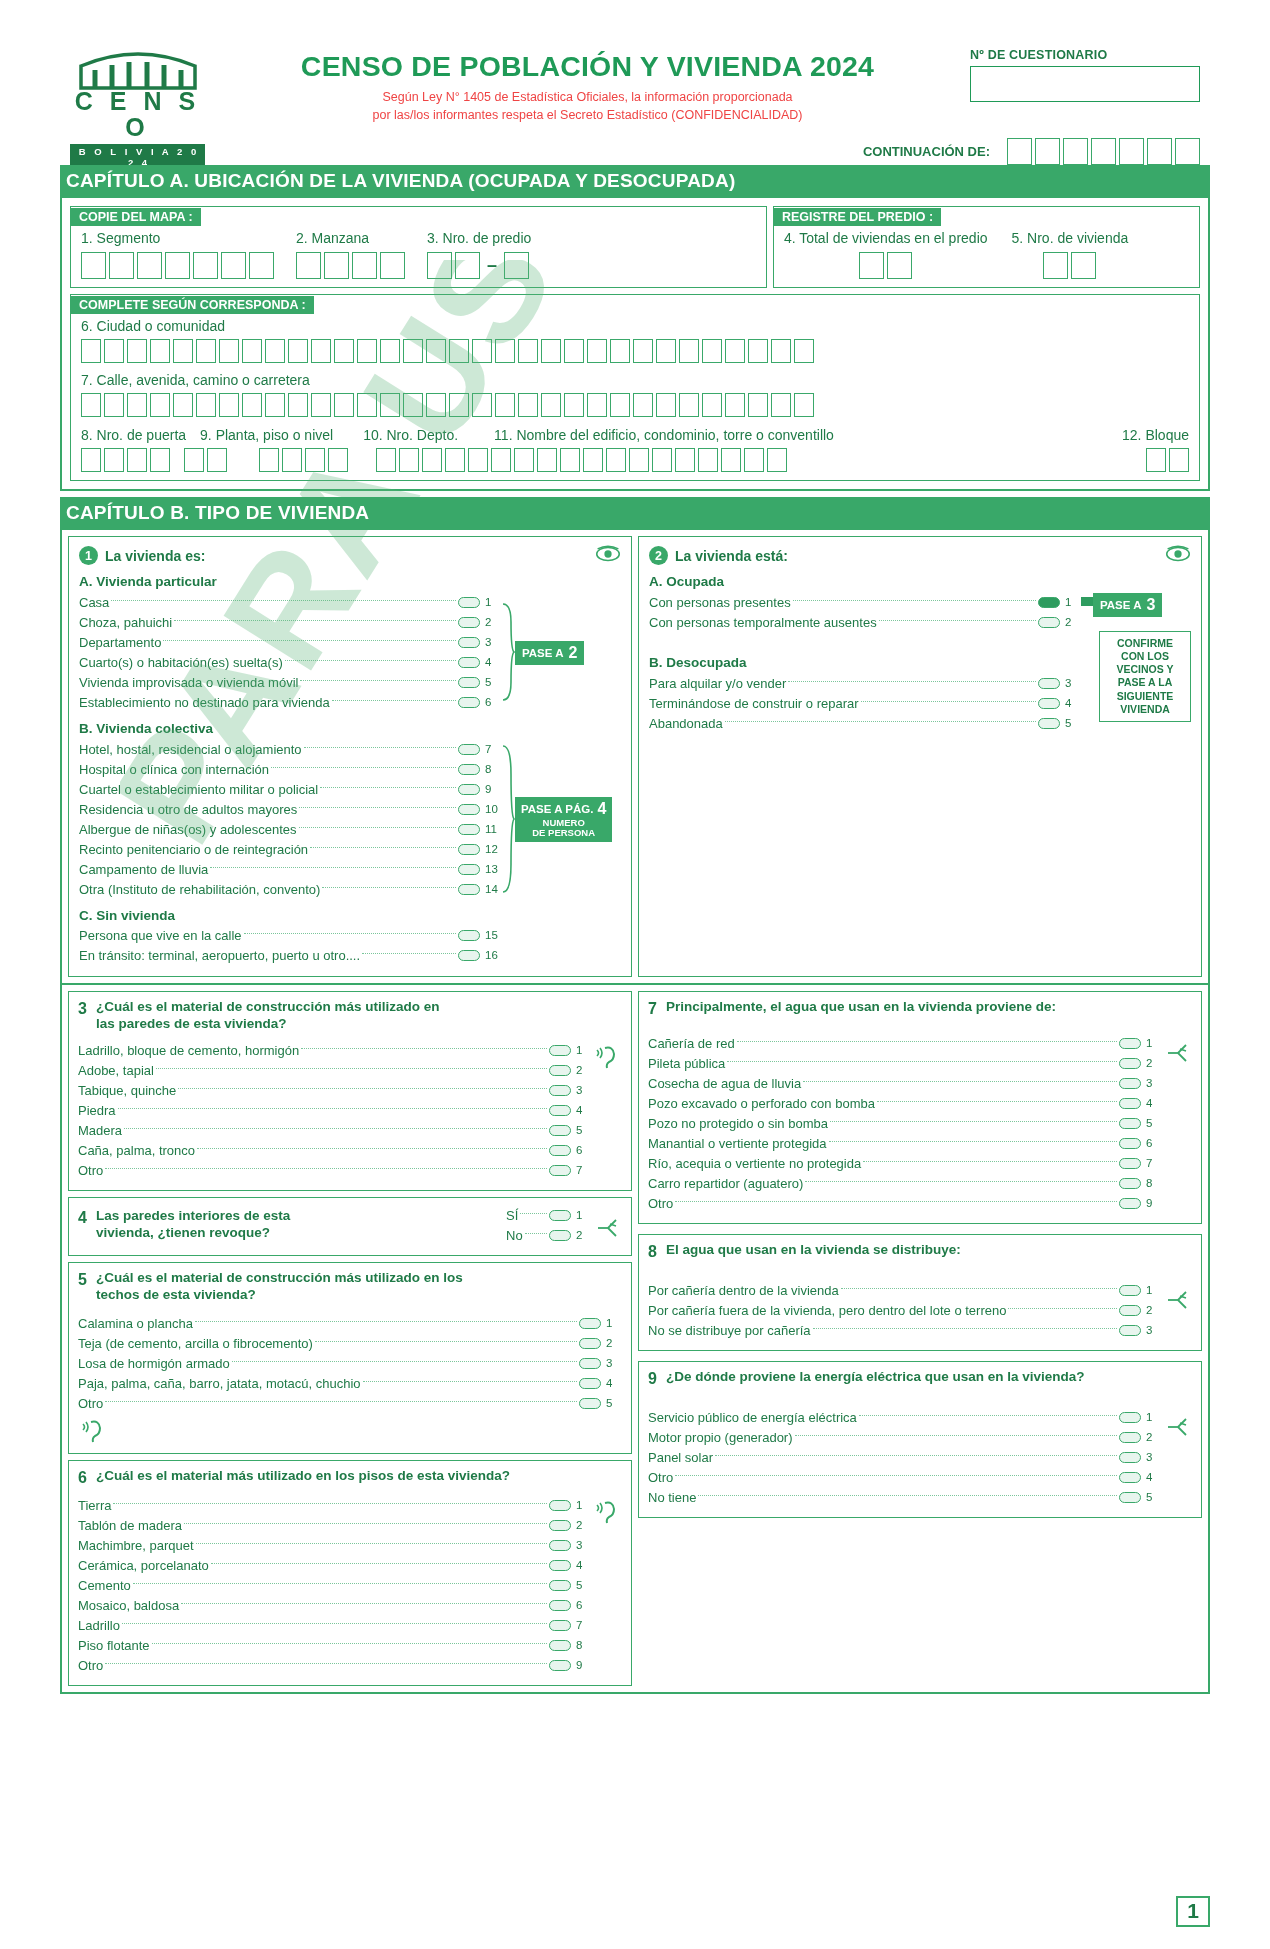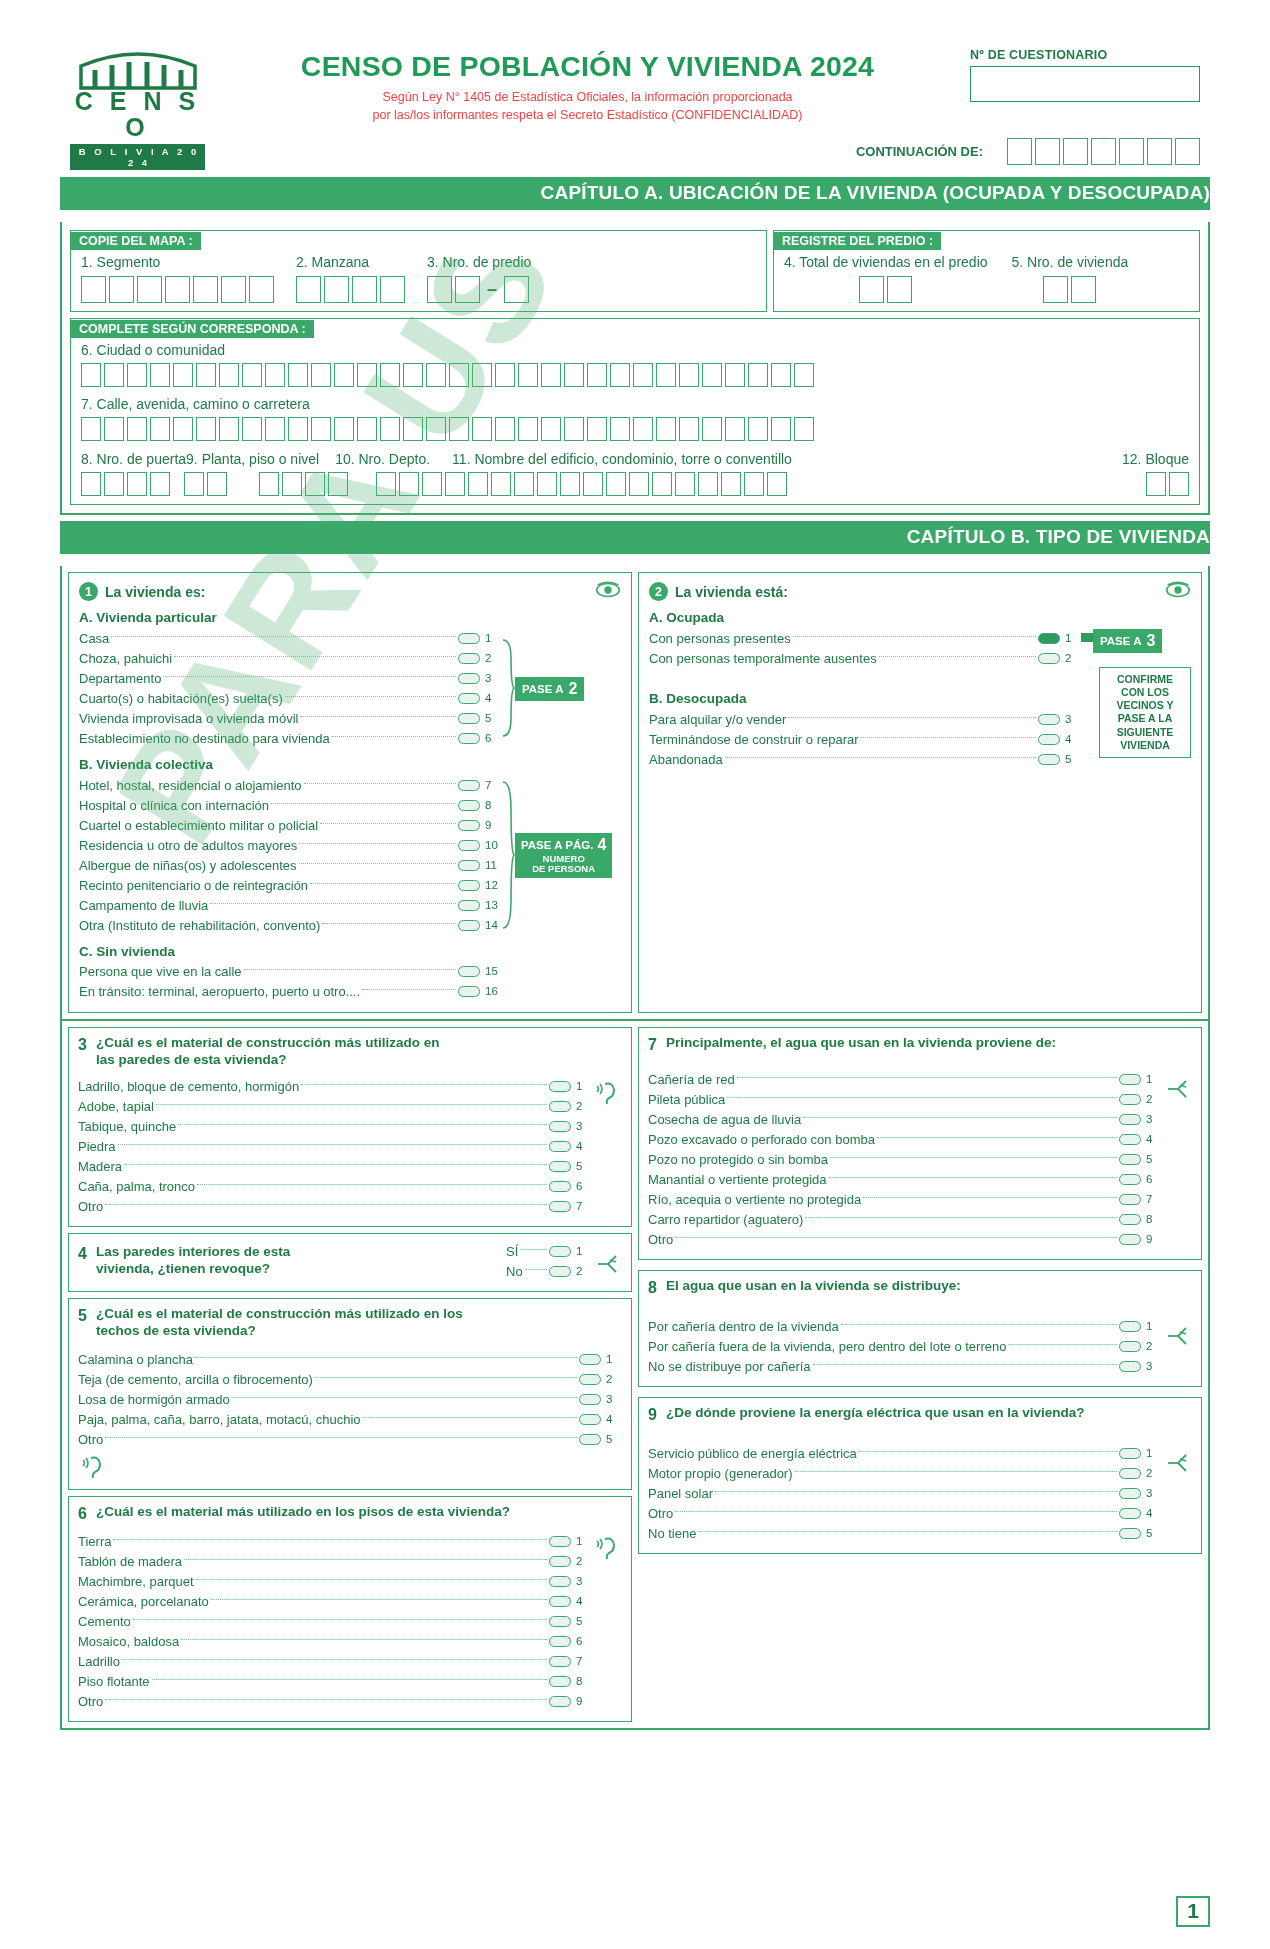--- a/index.html
+++ b/index.html
@@ -46,35 +46,35 @@
   }
   .title-block { flex:1; text-align:center; padding-top:10px; }
   .main-title { font-size:28.5px; font-weight:bold; letter-spacing:0.2px; color:#1f9a57; }
   .sub-lines { font-size:12.5px; color:#ef4444; line-height:1.45; margin-top:5px; }
   .cuest-block { width:230px; flex:0 0 230px; padding-top:8px; }
   .cuest-label { font-size:12.5px; font-weight:bold; letter-spacing:0.2px; }
   .cuest-box { height:36px; border:1.6px solid #1f9a57; margin-top:4px; }
 
   .cont-row {
     position:absolute; right:70px; top:138px;
-    display:flex; align-items:center; gap:24px;
+    display:flex; align-items:center; gap:17px;
   }
   .cont-label { font-size:13px; font-weight:bold; }
 
   
   .cells { display:flex; gap:3px; }
   .cell { width:25px; height:27px; border:1.5px solid #3aa86a; background:#fff; }
   .cell.tiny { width:20px; height:24px; }
 
   
   .chapter-bar {
     background:#39a869; color:#ffffff;
-    font-size:19px; font-weight:bold; text-align:right;
-    padding:5px 0 6px 0; letter-spacing:0.2px;
-    margin:12px 60px;
+    font-size:19px; font-weight:bold; text-align:left;
+    padding:5px 0 6px 6px; letter-spacing:0.2px;
+    margin:0 60px;
     position:relative; z-index:6;
   }
   .outer-box { margin:0 60px; border:2px solid #39a869; border-top:none; padding:8px; }
 
   
   .sub-box { border:1.6px solid #39a869; position:relative; }
   .sub-head {
     background:#39a869; color:#fff; font-size:12.5px; font-weight:bold;
     padding:2px 8px; display:inline-block;
   }
@@ -314,21 +314,21 @@
             <div class="cell tiny"></div>
             <div class="cell tiny"></div>
             <div class="cell tiny"></div>
             <div class="cell tiny"></div>
             <div class="cell tiny"></div>
             <div class="cell tiny"></div>
             <div class="cell tiny"></div>
             <div class="cell tiny"></div>
           </div>
 
-        <div class="row" style="margin-top:10px; align-items:flex-end;">
+        <div class="row" style="margin-top:10px; gap:14px; align-items:flex-end;">
           <div class="fld-label">8.  Nro. de puerta</div>
           <div class="fld-label">9. Planta, piso o nivel</div>
           <div class="fld-label" style="margin-left:16px;">10. Nro. Depto.</div>
           <div class="fld-label" style="margin-left:22px;">11. Nombre del edificio, condominio, torre o conventillo</div>
           <div class="fld-label" style="margin-left:auto;">12. Bloque</div>
         </div>
 
         <div class="row" style="margin-top:5px; gap:14px; align-items:center;">
           <div class="cells" id="cells-f8">
               <div class="cell tiny"></div>

